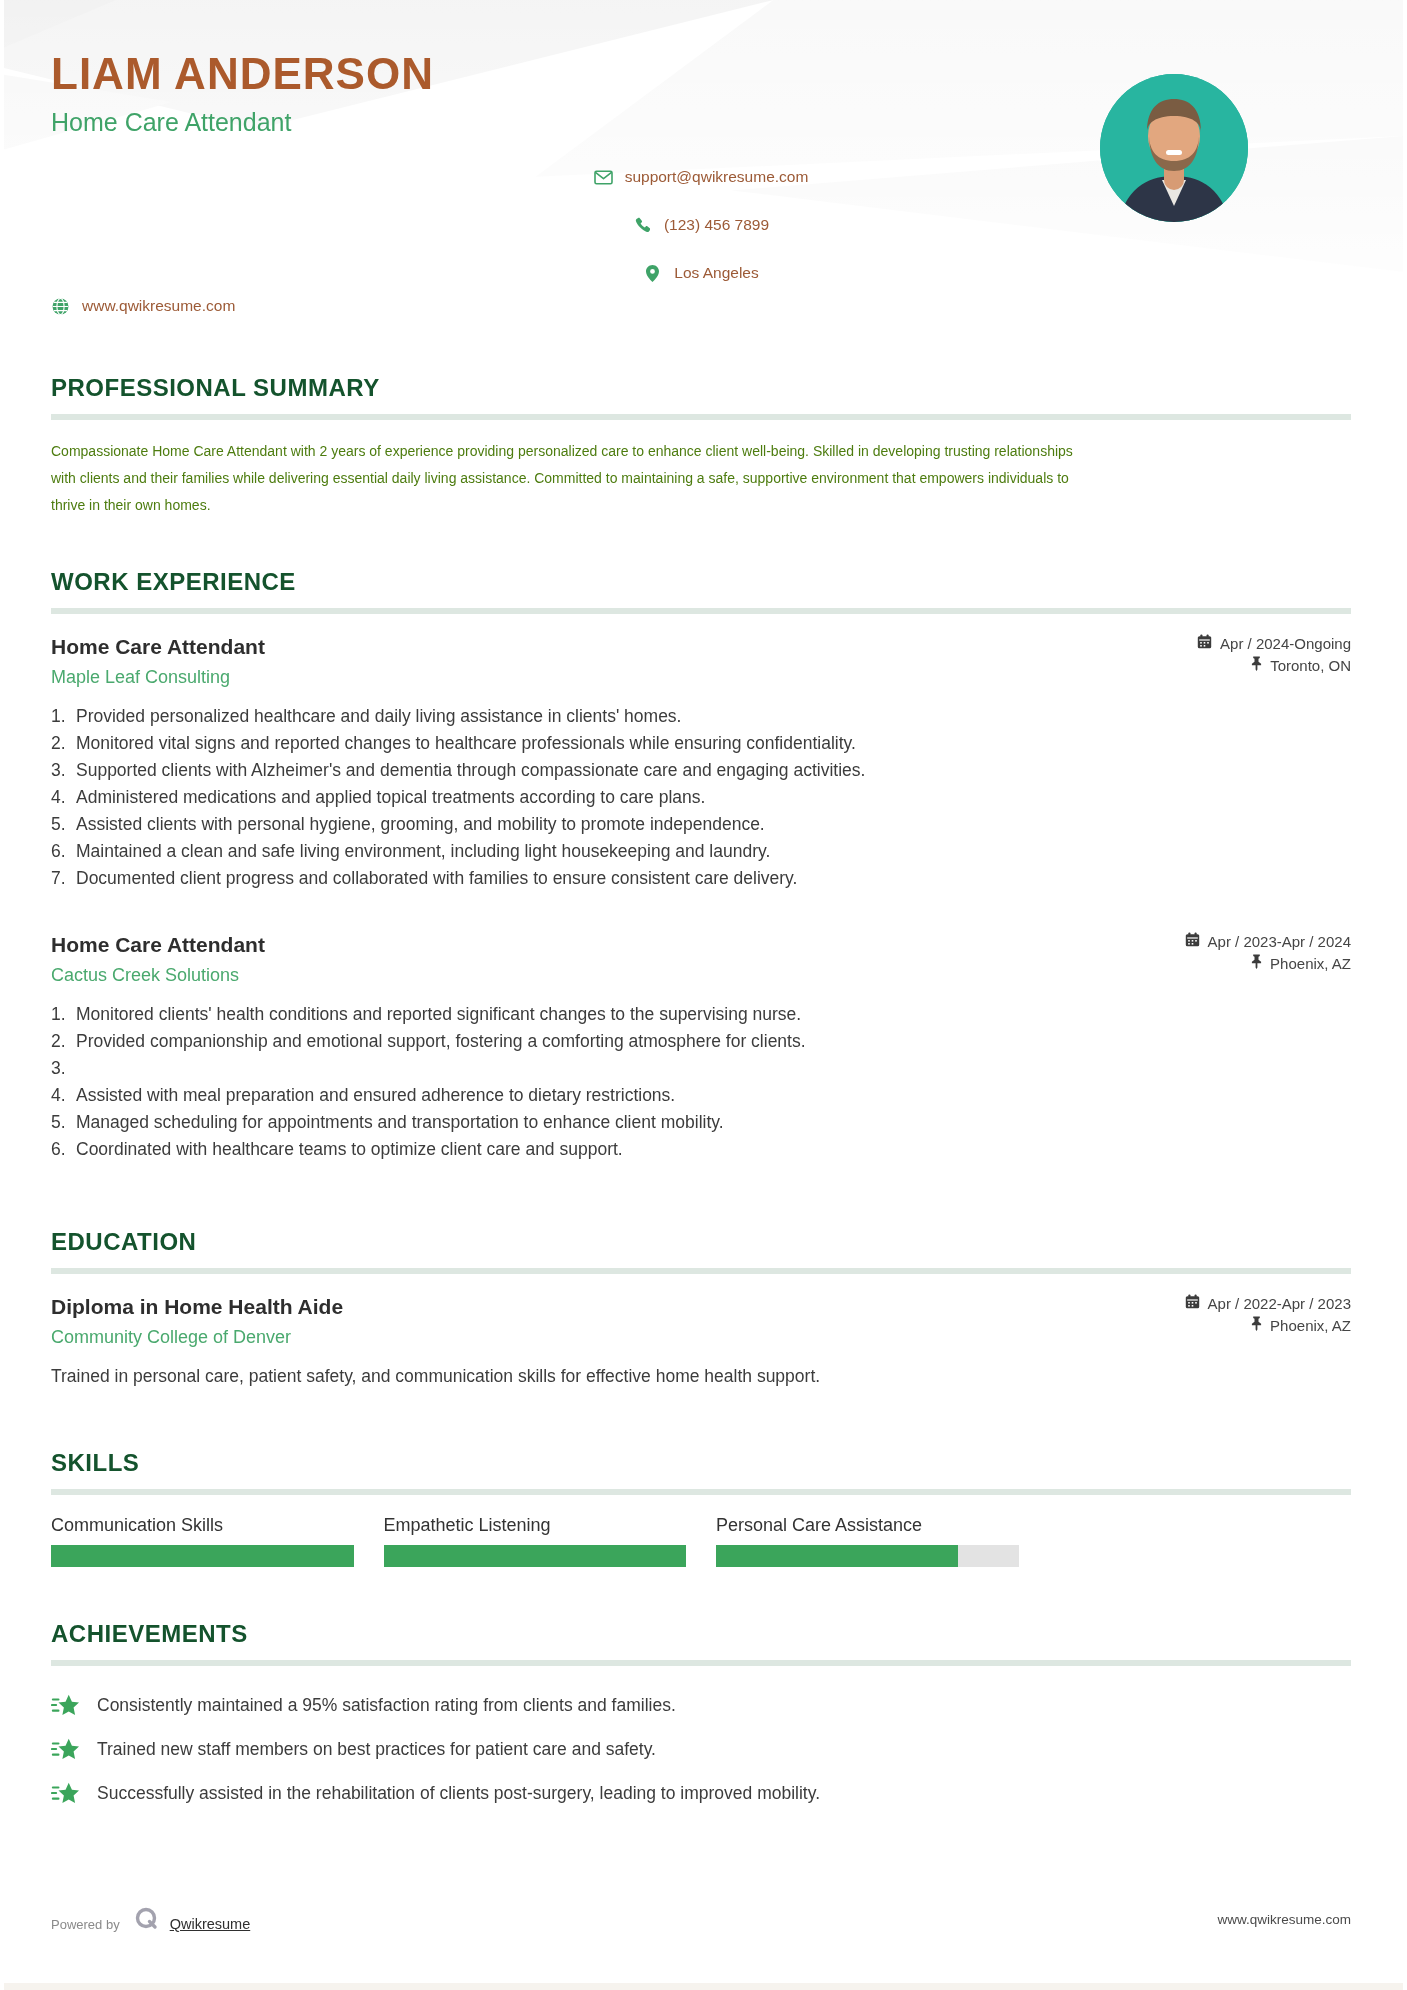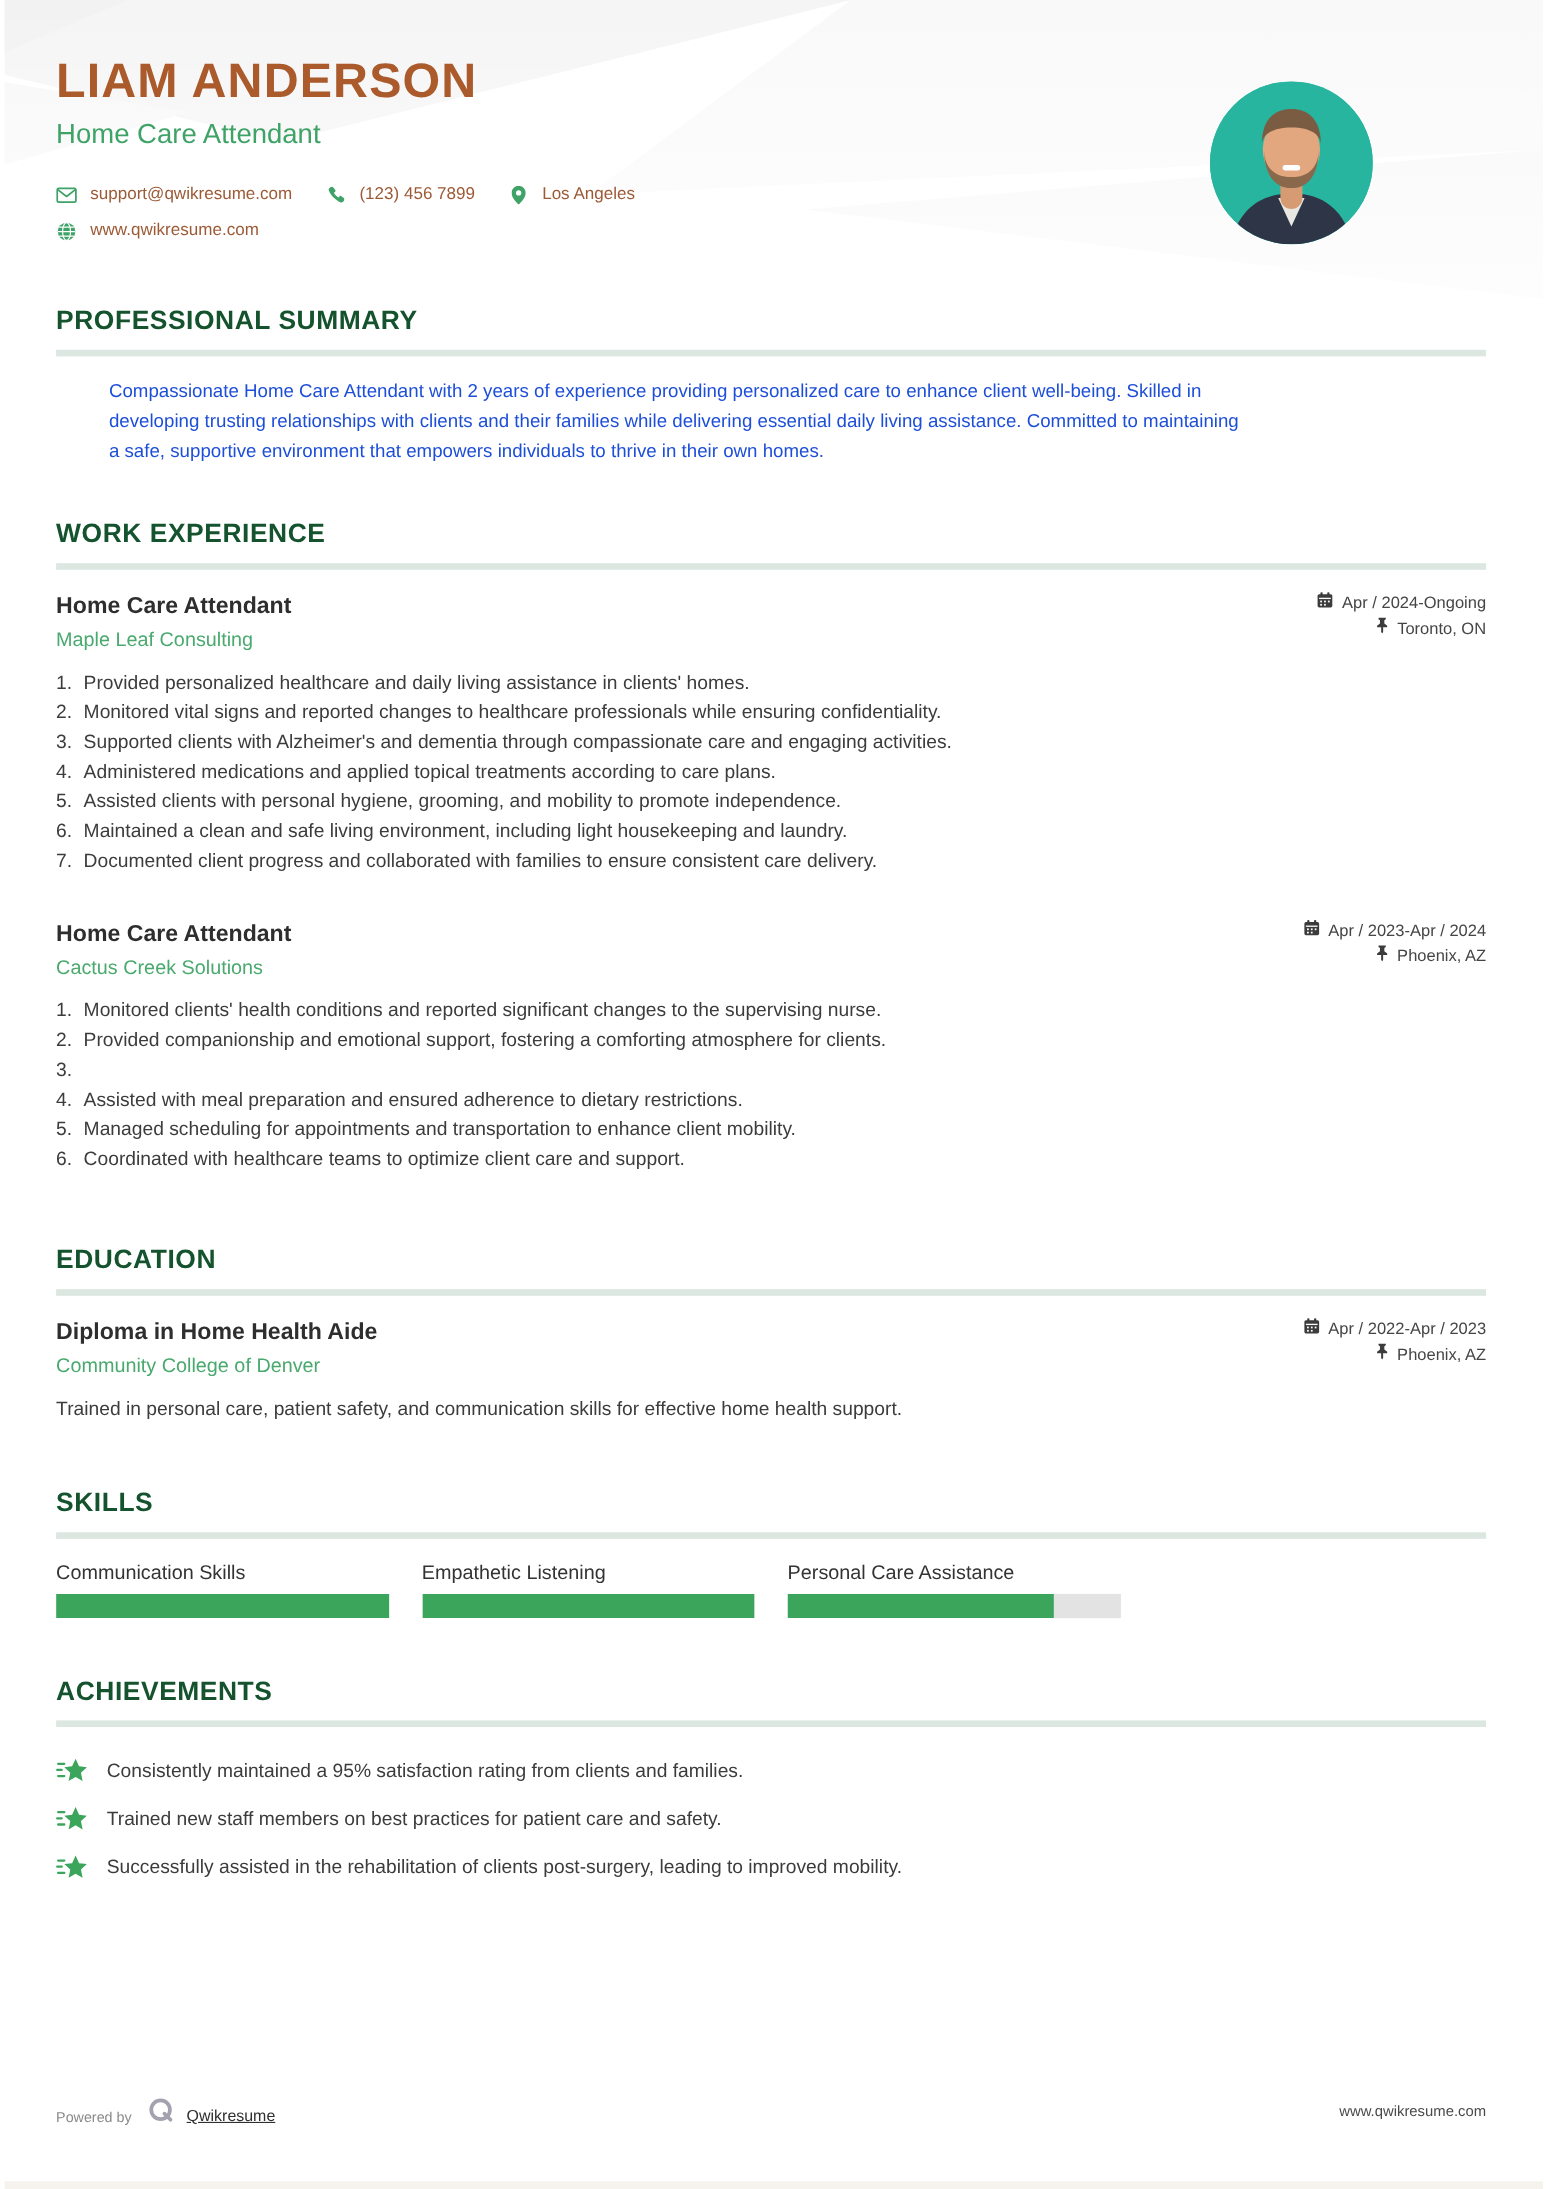--- a/index.html
+++ b/index.html
@@ -19,36 +19,36 @@
   .s5 { background:#f1f1f1; clip-path:polygon(0% 22%, 12% 30%, 0% 44%); }
   .sfade { background:linear-gradient(rgba(255,255,255,.45), rgba(255,255,255,.85) 70%, #fff 96%); }
 
   .content { position:relative; z-index:1; padding:0 52px 0 47px; }
 
   
   .header { position:relative; padding-top:50px; }
   .name { font-size:44px; line-height:48px; font-weight:700; letter-spacing:1px; color:#ab5a2c; }
   .job-title-main { margin-top:8px; font-size:25px; line-height:32px; font-weight:500; color:#3fa368; }
   .contact-row { display:flex; align-items:center; gap:30px; font-size:15.5px; color:#9c5a36; }
-  .contact-row.first { margin-top:30px; }
+  .contact-row.first { margin-top:30px;flex-direction:column; }
   .contact-row.second { margin-top:15px; }
   .contact-item { display:flex; align-items:center; gap:12px; }
   .cicon { display:inline-flex; width:19px; justify-content:center; }
   .avatar {
     position:absolute; top:74px; right:103px; width:148px; height:148px;
     border-radius:50%; overflow:hidden; z-index:2; background:#28b5a0;
   }
   .avatar svg { display:block; }
 
   
   .section { position:relative; }
   .section-heading { font-size:24px; line-height:29px; font-weight:700; letter-spacing:.5px; color:#14532d; }
   .divider { height:6px; background:#dde7e1; margin-top:12px; }
   .sec-summary { margin-top:58px; }
-  .summary-text { margin-top:18px; max-width:1040px; font-size:17px; line-height:27px; color:#1d4ed8;margin-left:48px; }
+  .summary-text { margin-top:18px; max-width:1040px; font-size:14px; line-height:27px; color:#4d7c0f; }
 
   .sec-experience { margin-top:48px; }
   .job { margin-top:20px; }
   .job + .job { margin-top:40px; }
   .job-head { display:flex; justify-content:space-between; align-items:flex-start; }
   .job-titles .jt { font-size:21px; line-height:26px; font-weight:700; color:#2e2e2e; }
   .job-titles .jc { margin-top:6px; font-size:18px; line-height:23px; color:#4aa96e; }
   .job-meta { text-align:right; font-size:15px; color:#454545; }
   .meta-row { display:flex; justify-content:flex-end; align-items:center; gap:8px; line-height:20px; }
   .meta-row + .meta-row { margin-top:2px; }

